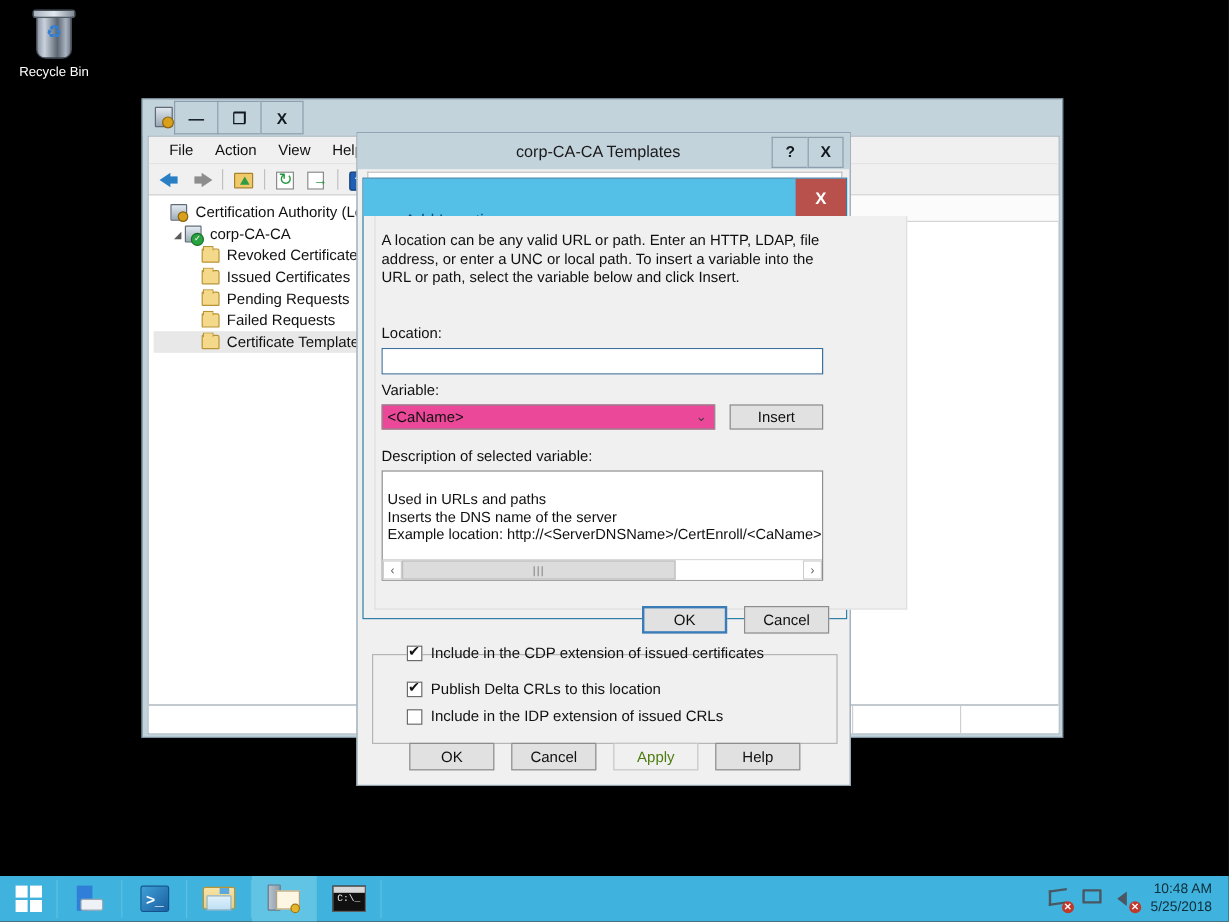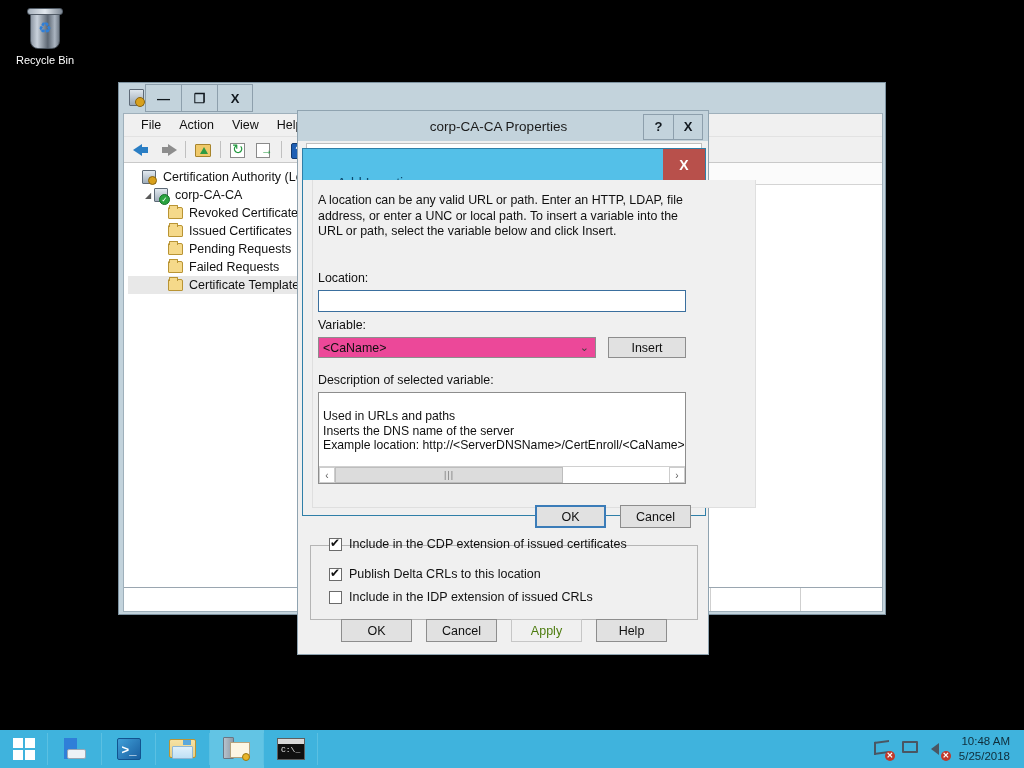--- a/index.html
+++ b/index.html
@@ -228,21 +228,21 @@
   #props-content {
     position: absolute; left: 8px; top: 44px; width: 396px; height: 453px;
     background: #f0f0f0;
   }
   #props-group {
     position: absolute; left: 4px; top: 390px; width: 388px; height: 75px;
     border: 1px solid #b5b5b5; background: #f0f0f0;
   }
   .cbrow {
     display: flex; align-items: center; font-size: 12.5px; color: #101010;
-    margin: 0 0 0 18px; height: 20px;
+    margin: 0 0 0 28px; height: 20px;
   }
   .cbx {
     width: 13px; height: 13px; background: #ffffff;
     border: 1px solid #6b6b6b; margin-right: 7px;
     position: relative; flex: none;
   }
   .cbx.checked:after {
     content: "✔"; position: absolute; left: 0px; top: -3px;
     font-size: 12px; color: #111;
   }
@@ -566,21 +566,21 @@
         <div class="sb-cell" style="width:237px;"></div>
         <div class="sb-cell" style="width:350px;"></div>
         <div class="sb-cell" style="width:90px;"></div>
       </div>
 
     </div>
   </div>
 
   <div id="props">
     <div id="props-title">
-      <div class="t">corp-CA-CA Properties</div>
+      <div class="t">corp-CA-CA Templates</div>
       <div class="pbtn">?</div>
       <div class="pbtn">X</div>
     </div>
 
     <div id="props-tabstrip"></div>
 
     <div id="props-content">
       <div id="props-group">
         <div class="cbrow" style="margin-top:-12px;">
           <span class="cbx checked"></span>

